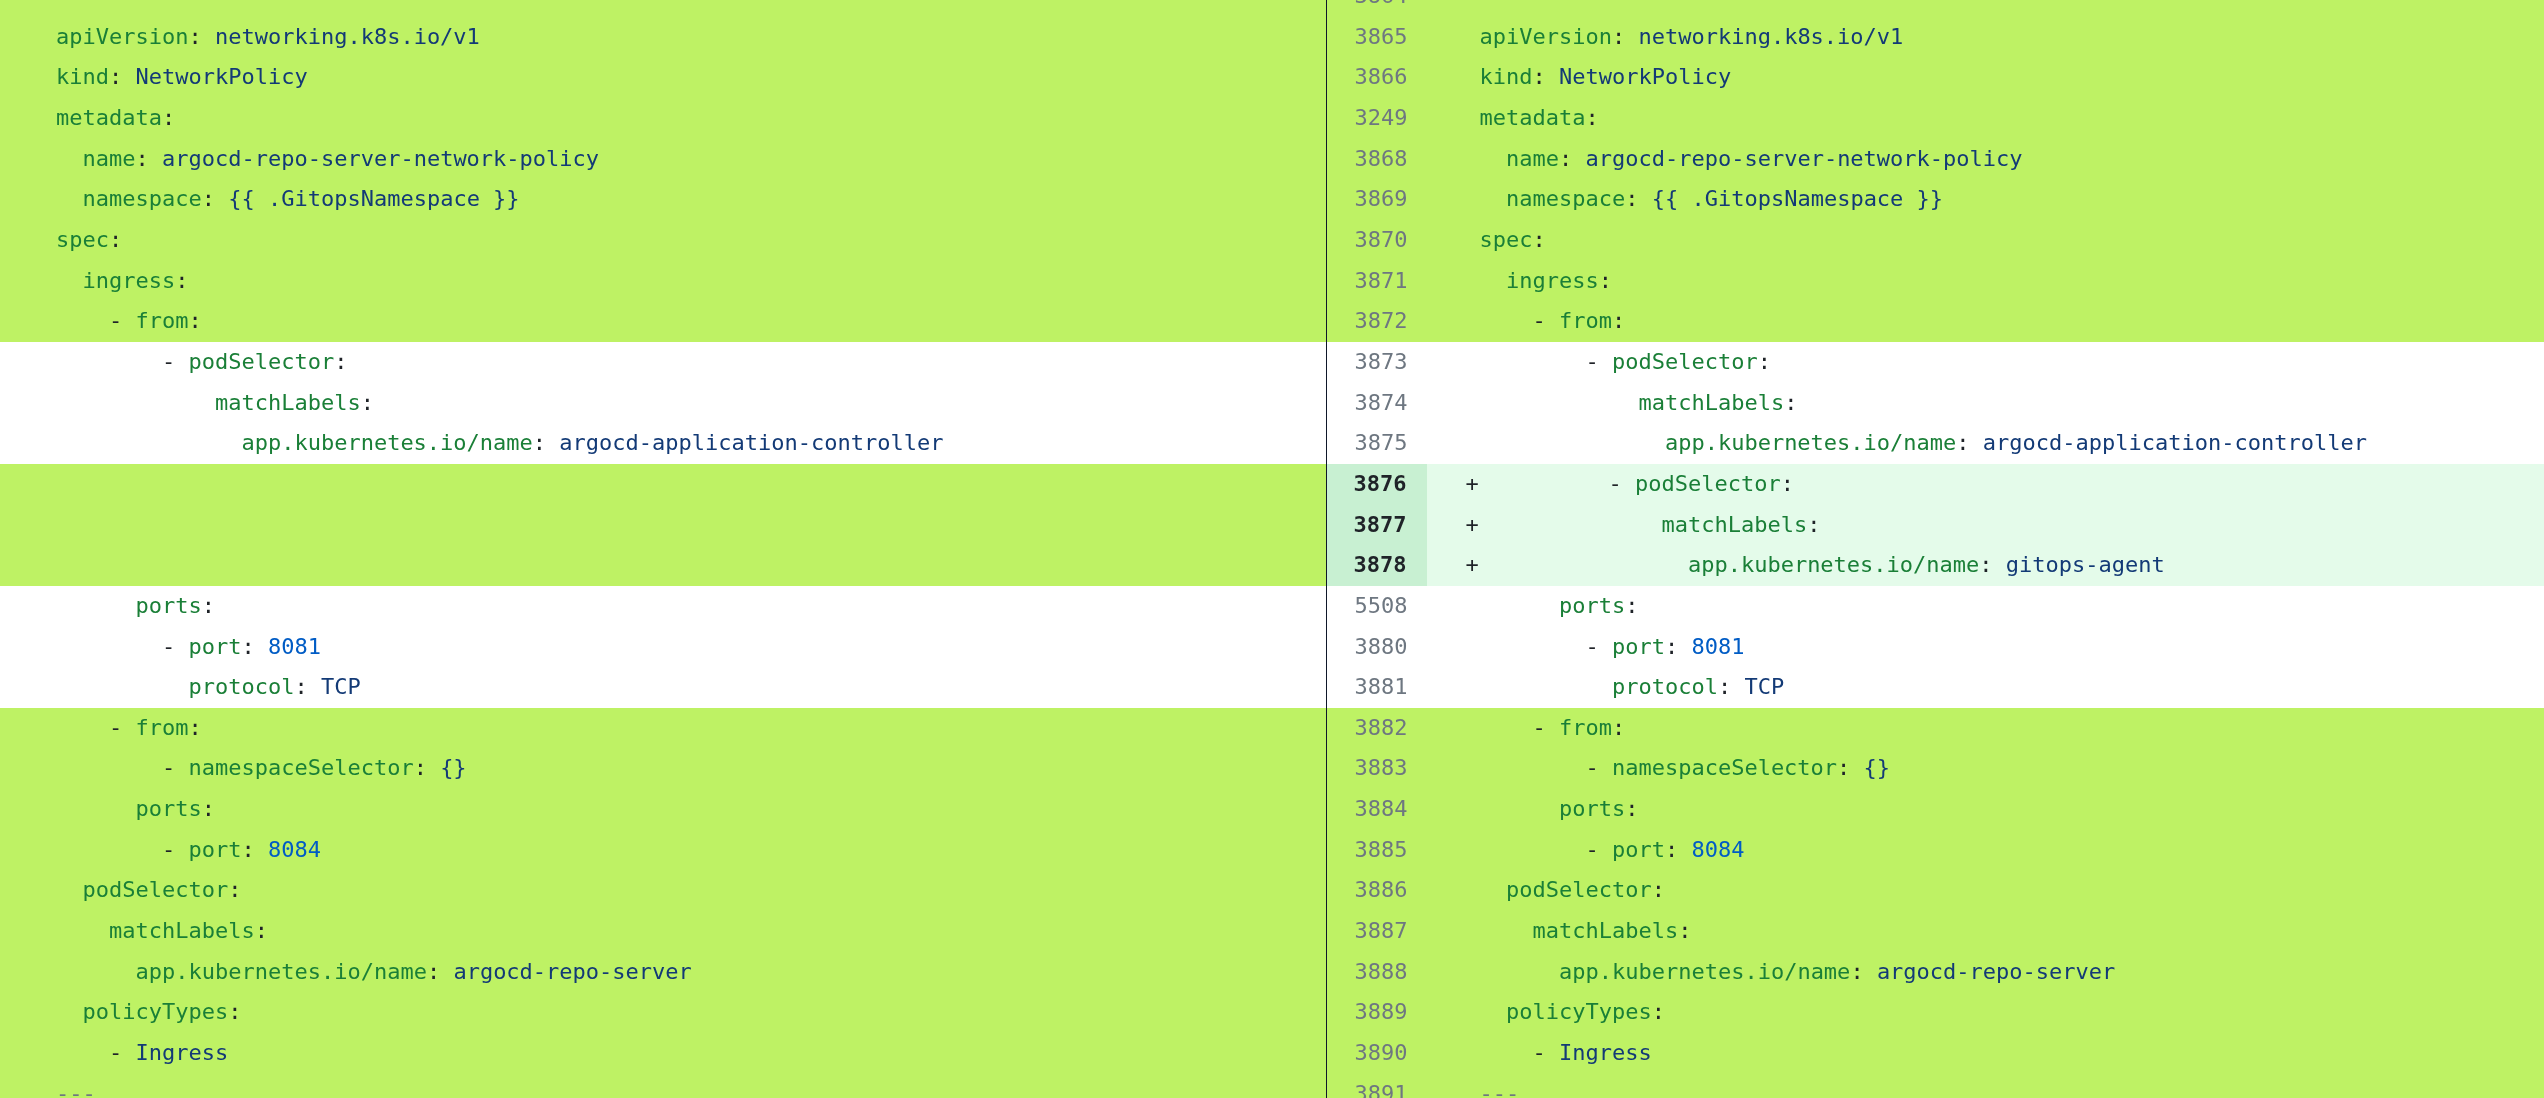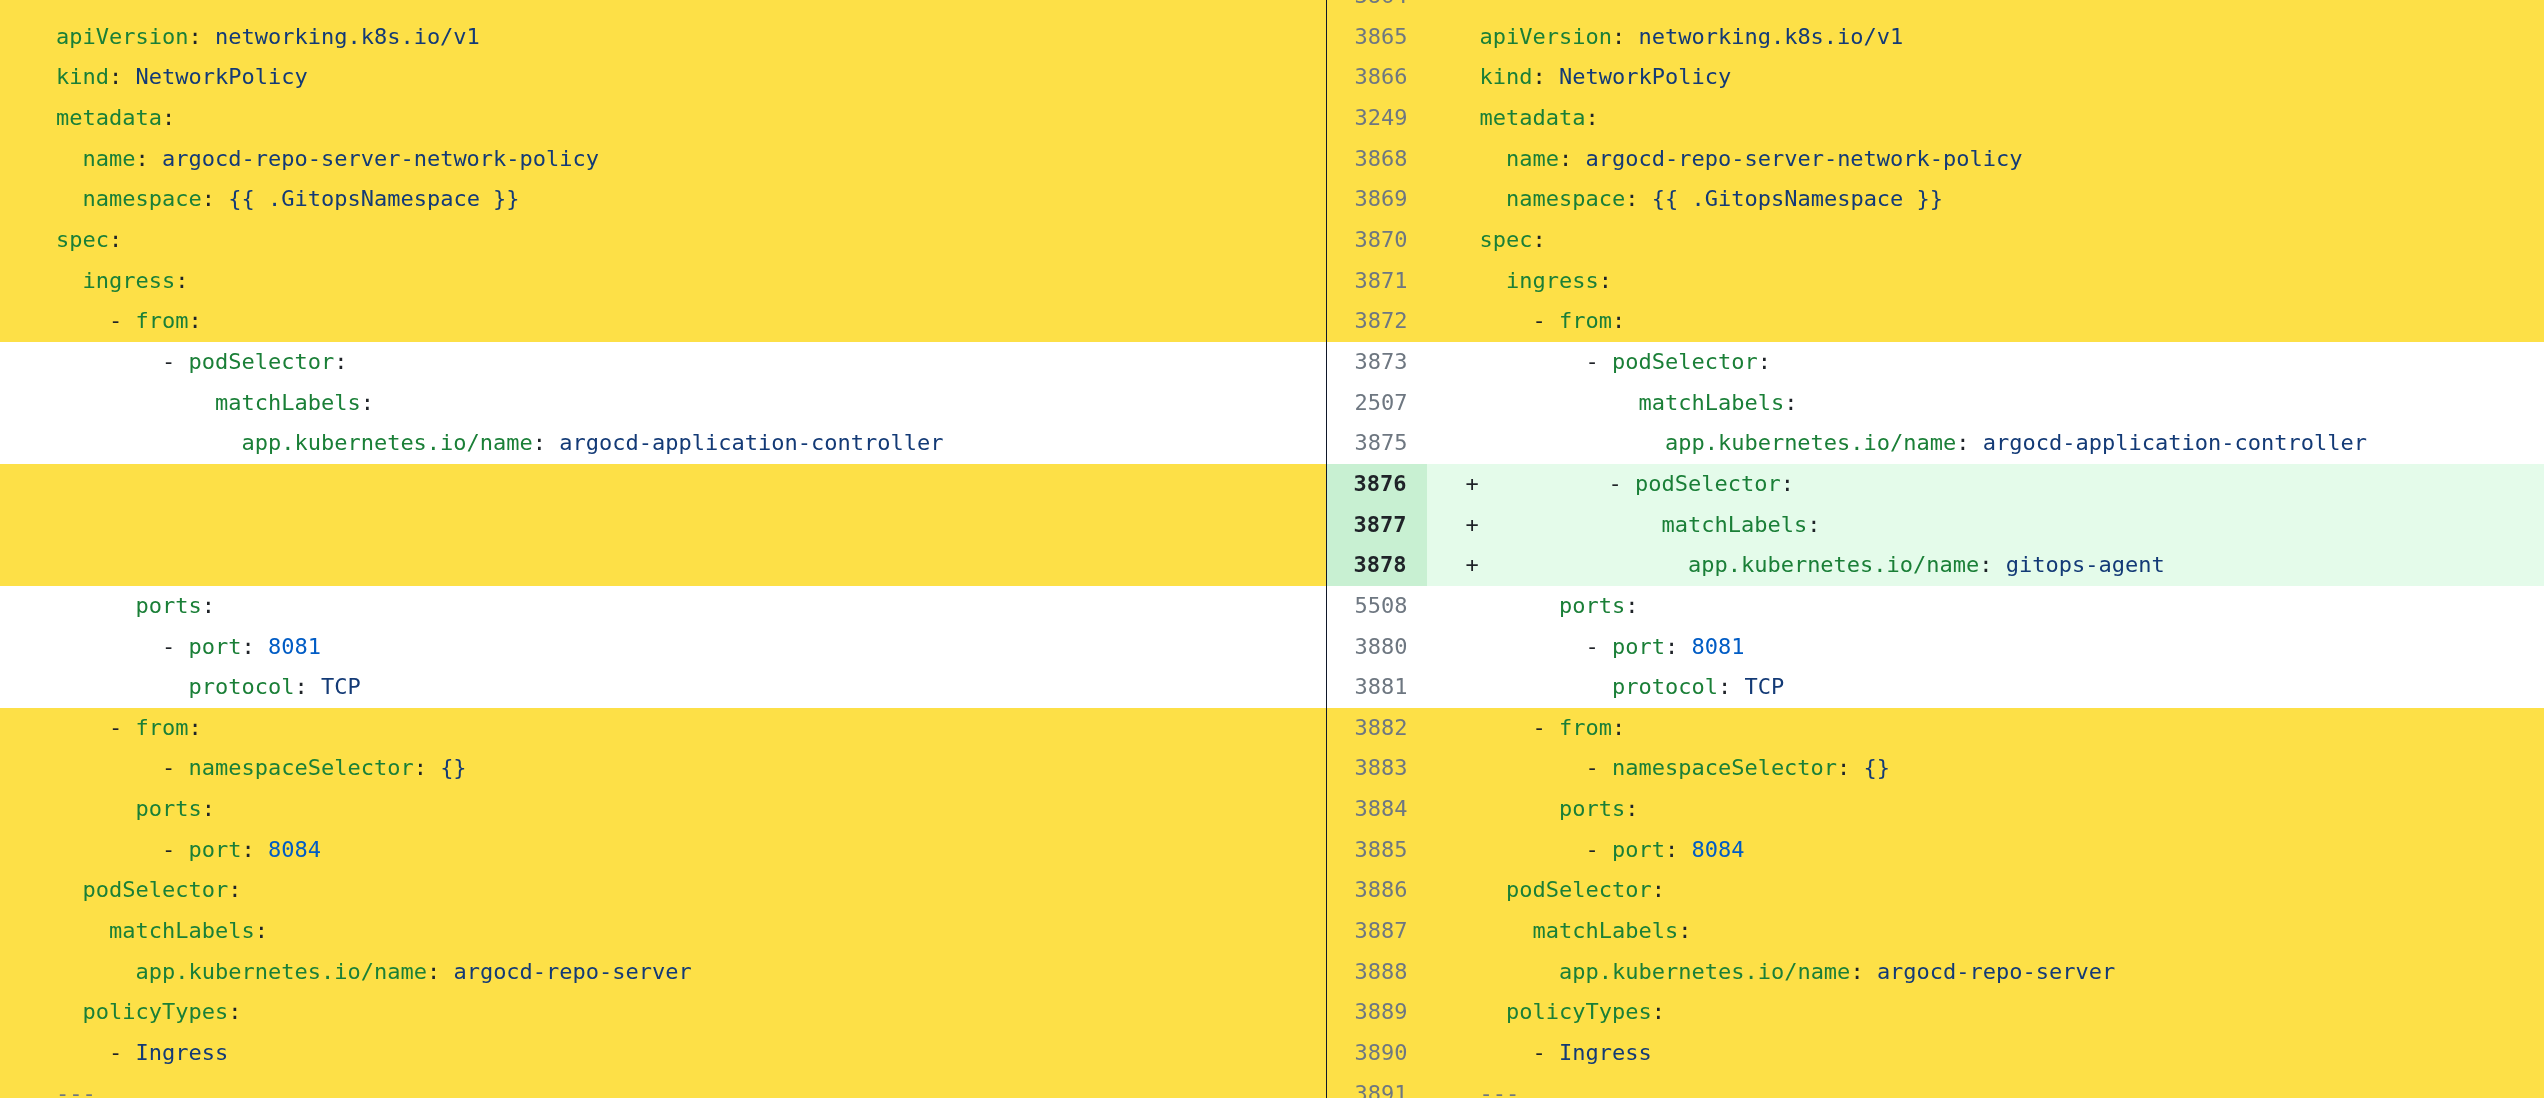--- a/index.html
+++ b/index.html
@@ -9,21 +9,21 @@
   }
   .diff{display:flex;width:2544px;height:1098px;overflow:hidden;position:relative;}
   .pane{overflow:hidden;}
   .pane-left{width:1327px;}
   .pane-right{width:1217px;border-left:1px solid #0f172a;box-sizing:content-box;}
   .rows{margin-top:-24px;}
   .row{
     height:40.67px;display:flex;align-items:center;white-space:pre;
     font-size:22px;line-height:40.67px;
   }
-  .bg-ctx{background:#fde047;align-items:center;}
+  .bg-ctx{background:#bef264;align-items:center;}
   .bg-near{background:#ffffff;}
   .bg-add{background:#e4fbea;}
   .pane-right .row{position:relative;}
   .pane-right .row.bg-add{left:-1px;width:calc(100% + 1px);gap:24px;}
   .num{
     display:inline-block;width:101px;min-width:101px;box-sizing:border-box;
     text-align:right;padding-right:21px;color:#6e7781;font-size:22px;
     align-self:stretch;display:flex;align-items:center;justify-content:flex-end;
   }
   .bg-add .num{background:#c8f0d2;color:#1f2328;font-weight:600;}
@@ -78,21 +78,21 @@
         <div class="row bg-ctx"><span class="num">3864</span><span class="code"><span class="tk-doc">---</span></span></div>
         <div class="row bg-ctx"><span class="num">3865</span><span class="code"><span class="tk-key">apiVersion</span><span class="tk-punct">: </span><span class="tk-value">networking.k8s.io/v1</span></span></div>
         <div class="row bg-ctx"><span class="num">3866</span><span class="code"><span class="tk-key">kind</span><span class="tk-punct">: </span><span class="tk-value">NetworkPolicy</span></span></div>
         <div class="row bg-ctx"><span class="num">3249</span><span class="code"><span class="tk-key">metadata</span><span class="tk-punct">:</span></span></div>
         <div class="row bg-ctx"><span class="num">3868</span><span class="code"><span class="tk-plain">  </span><span class="tk-key">name</span><span class="tk-punct">: </span><span class="tk-value">argocd-repo-server-network-policy</span></span></div>
         <div class="row bg-ctx"><span class="num">3869</span><span class="code"><span class="tk-plain">  </span><span class="tk-key">namespace</span><span class="tk-punct">: </span><span class="tk-value">{{ .GitopsNamespace }}</span></span></div>
         <div class="row bg-ctx"><span class="num">3870</span><span class="code"><span class="tk-key">spec</span><span class="tk-punct">:</span></span></div>
         <div class="row bg-ctx"><span class="num">3871</span><span class="code"><span class="tk-plain">  </span><span class="tk-key">ingress</span><span class="tk-punct">:</span></span></div>
         <div class="row bg-ctx"><span class="num">3872</span><span class="code"><span class="tk-punct">    - </span><span class="tk-key">from</span><span class="tk-punct">:</span></span></div>
         <div class="row bg-near"><span class="num">3873</span><span class="code"><span class="tk-punct">        - </span><span class="tk-key">podSelector</span><span class="tk-punct">:</span></span></div>
-        <div class="row bg-near"><span class="num">2507</span><span class="code"><span class="tk-plain">            </span><span class="tk-key">matchLabels</span><span class="tk-punct">:</span></span></div>
+        <div class="row bg-near"><span class="num">3874</span><span class="code"><span class="tk-plain">            </span><span class="tk-key">matchLabels</span><span class="tk-punct">:</span></span></div>
         <div class="row bg-near"><span class="num">3875</span><span class="code"><span class="tk-plain">              </span><span class="tk-key">app.kubernetes.io/name</span><span class="tk-punct">: </span><span class="tk-value">argocd-application-controller</span></span></div>
         <div class="row bg-add"><span class="num">3876</span><span class="code"><span class="marker">+</span><span class="tk-punct">        - </span><span class="tk-key">podSelector</span><span class="tk-punct">:</span></span></div>
         <div class="row bg-add"><span class="num">3877</span><span class="code"><span class="marker">+</span><span class="tk-plain">            </span><span class="tk-key">matchLabels</span><span class="tk-punct">:</span></span></div>
         <div class="row bg-add"><span class="num">3878</span><span class="code"><span class="marker">+</span><span class="tk-plain">              </span><span class="tk-key">app.kubernetes.io/name</span><span class="tk-punct">: </span><span class="tk-value">gitops-agent</span></span></div>
         <div class="row bg-near"><span class="num">5508</span><span class="code"><span class="tk-plain">      </span><span class="tk-key">ports</span><span class="tk-punct">:</span></span></div>
         <div class="row bg-near"><span class="num">3880</span><span class="code"><span class="tk-punct">        - </span><span class="tk-key">port</span><span class="tk-punct">: </span><span class="tk-num">8081</span></span></div>
         <div class="row bg-near"><span class="num">3881</span><span class="code"><span class="tk-plain">          </span><span class="tk-key">protocol</span><span class="tk-punct">: </span><span class="tk-value">TCP</span></span></div>
         <div class="row bg-ctx"><span class="num">3882</span><span class="code"><span class="tk-punct">    - </span><span class="tk-key">from</span><span class="tk-punct">:</span></span></div>
         <div class="row bg-ctx"><span class="num">3883</span><span class="code"><span class="tk-punct">        - </span><span class="tk-key">namespaceSelector</span><span class="tk-punct">: </span><span class="tk-value">{}</span></span></div>
         <div class="row bg-ctx"><span class="num">3884</span><span class="code"><span class="tk-plain">      </span><span class="tk-key">ports</span><span class="tk-punct">:</span></span></div>

